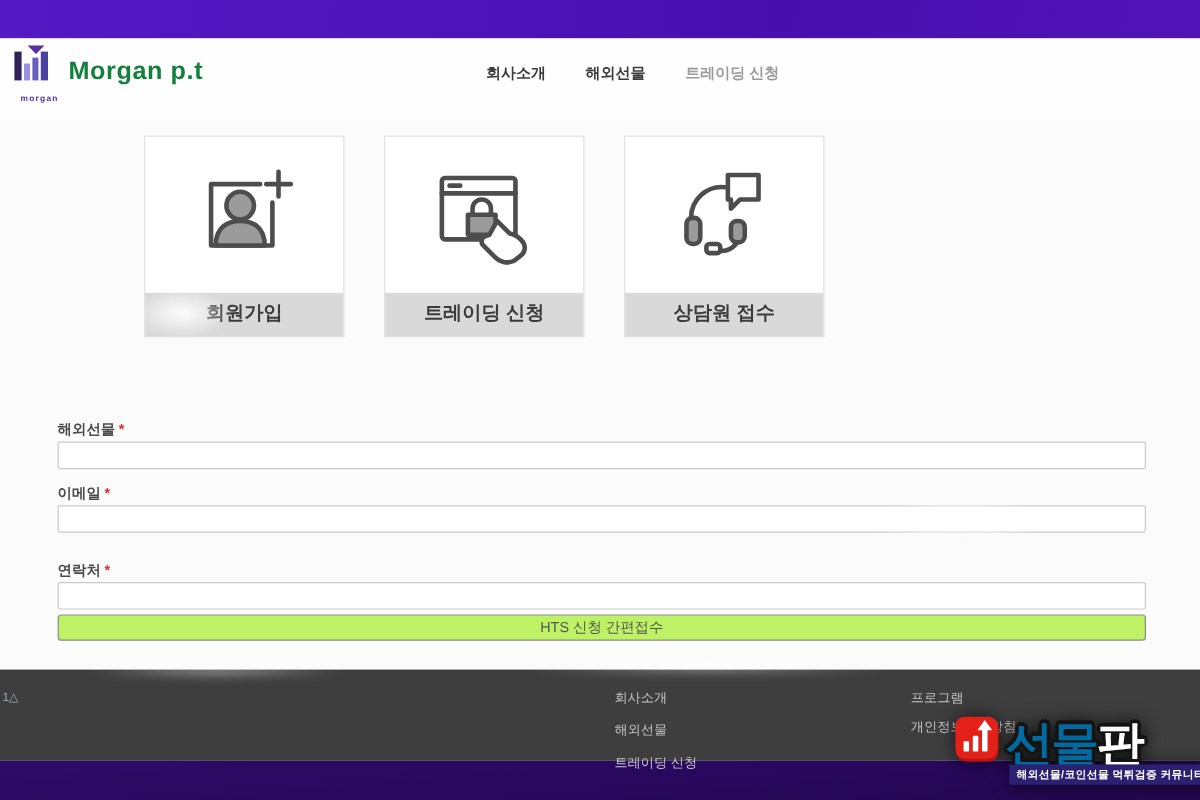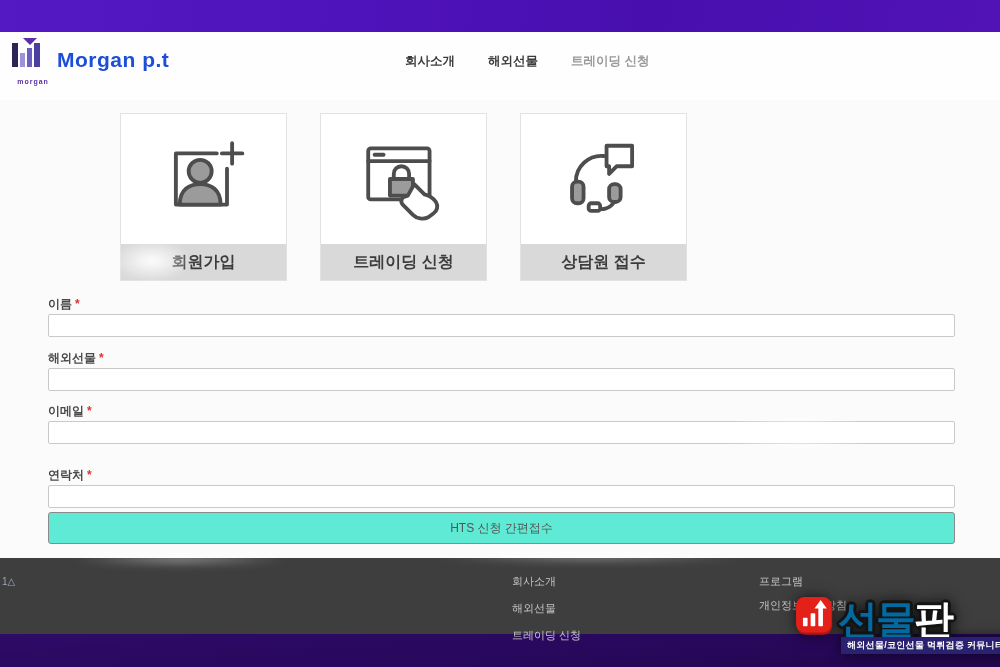--- a/index.html
+++ b/index.html
@@ -8,42 +8,42 @@
   .screen { position:relative; width:1000px; height:667px; overflow:hidden; background:#fbfbfb; }
 
   
   .topbar { position:absolute; left:0; top:0; width:1000px; height:32px;
     background:linear-gradient(100deg,#5519c4 0%,#4f13bb 35%,#480fae 65%,#5113b6 100%); }
 
   
   .header { position:absolute; left:0; top:32px; width:1000px; height:68px; background:#fefefe; }
   .logo { position:absolute; left:10px; top:5px; width:46px; height:56px; cursor:pointer; }
   .logo-caption { display:block; text-align:center; font-size:7px; font-weight:bold; color:#5b2ea6; letter-spacing:1px; margin-top:1px; }
-  .brand-title { position:absolute; left:57px; top:16px; font-size:21px; font-weight:bold; color:#1d4ed8; letter-spacing:0.5px;text-align:center; }
+  .brand-title { position:absolute; left:57px; top:16px; font-size:21px; font-weight:bold; color:#15803d; letter-spacing:0.5px;text-align:center; }
   .nav { position:absolute; left:405px; top:21px; display:flex; gap:33px; }
   .nav a { text-decoration:none; font-size:12.5px; font-weight:bold; color:#3b3b3b; cursor:pointer; }
   .nav a.dim { color:#9b9b9b; }
 
   
   .card { position:absolute; top:113px; width:167px; height:168px; background:#fff;
     border:1px solid #e2e2e2; cursor:pointer; }
   .card .icon-area { height:130px; display:flex; align-items:center; justify-content:center; }
   .card .label-bar { height:36px; background:#d9d9d9; text-align:center; line-height:36px;
     font-size:16px; font-weight:bold; color:#3c3c3c; }
   .c1 { left:120px; } .c2 { left:320px; } .c3 { left:520px; } .c4 { left:720px; }
 
   
   .fgroup { position:absolute; left:48px; width:907px; }
   .fgroup label { display:block; font-size:12px; font-weight:bold; color:#4a4a4a; height:14px; }
   .fgroup .req { color:#e03030; margin-left:3px; }
   .fgroup input { position:absolute; top:18px; left:0; width:907px; height:23px;
     border:1px solid #c9c9c9; border-radius:2px; background:#fff; padding:0 6px; font-size:12px; }
   .g1 { top:296px; } .g2 { top:350px; } .g3 { top:403px; } .g4 { top:456px;margin-top:11px; }
-  .submit-btn { position:absolute; left:48px; top:512px; width:907px; height:32px;
-    background:#5eead4; border:1px solid #8a8a8a; border-radius:3px; font-size:12px; color:#555;
+  .submit-btn { position:absolute; left:48px; top:512px; width:907px; height:22px;
+    background:#bef264; border:1px solid #8a8a8a; border-radius:3px; font-size:12px; color:#555;
     font-family:"Liberation Sans",sans-serif; cursor:pointer; }
 
   
   .footer-dark { position:absolute; left:0; top:558px; width:1000px; height:76px; background:#3e3e3e; }
   .footer-purple { position:absolute; left:0; top:634px; width:1000px; height:33px;
     background:linear-gradient(175deg,#2e0b68 0%,#27085b 60%,#22074e 100%); }
   .partial-text { position:absolute; left:2px; top:576px; font-size:10px; color:#98a2b4; filter:blur(0.4px); }
   .f-col { position:absolute; display:flex; flex-direction:column; }
   .f-col a { text-decoration:none; font-size:11px; color:#c4c4c4; cursor:pointer; }
   .f-mid { left:512px; top:574px; gap:12px; }
@@ -129,24 +129,20 @@
         <rect x="11" y="38" width="9" height="17" rx="4" fill="#9b9b9b"></rect>
         <rect x="40" y="40" width="9" height="14" rx="4" fill="#9b9b9b"></rect>
         <path d="M44,54 c-4,6 -10,6 -13,5"></path>
         <rect x="24" y="55" width="9" height="6" rx="2" fill="#fff"></rect>
       </svg>
     </div>
     <div class="label-bar">상담원 접수</div>
   </div>
 
 
-  <div class="fgroup g1">
-    <label><span>이름</span><span class="req">*</span></label>
-    <input type="text" value="" style="">
-  </div>
   <div class="fgroup g2">
     <label><span>해외선물</span><span class="req">*</span></label>
     <input type="text" value="" style="">
   </div>
   <div class="fgroup g3">
     <label><span>이메일</span><span class="req">*</span></label>
     <input type="text" value="" style="">
   </div>
   <div class="fgroup g4">
     <label><span>연락처</span><span class="req">*</span></label>

